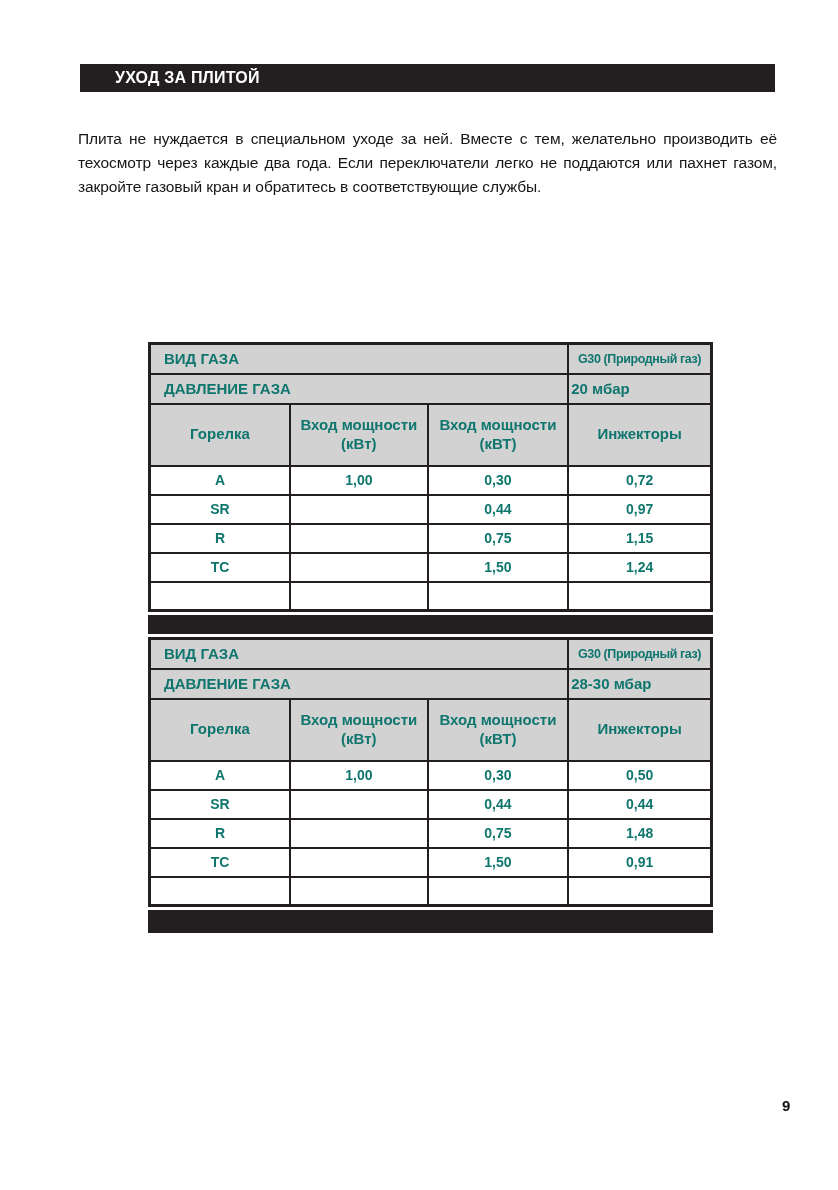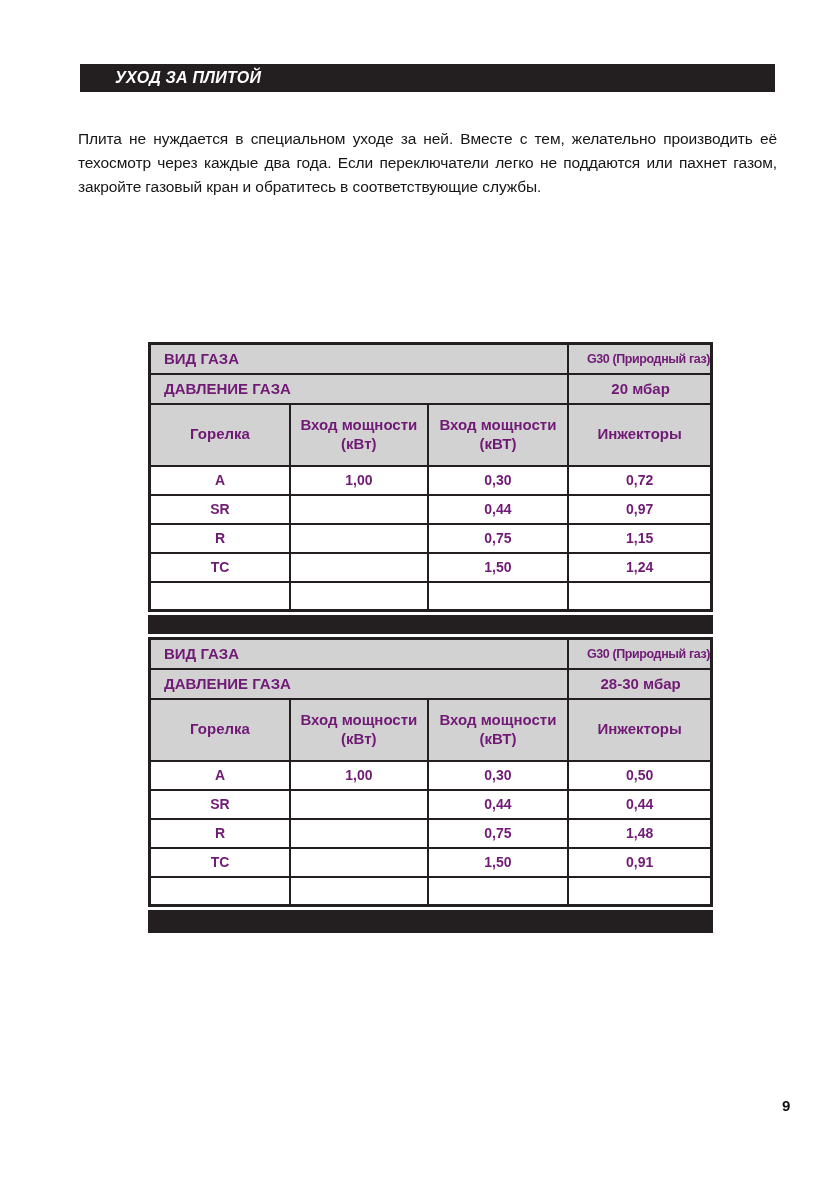--- a/index.html
+++ b/index.html
@@ -23,21 +23,20 @@
     width: 695px;
     height: 28px;
     background: #231f20;
     color: #ffffff;
     display: flex;
     align-items: center;
     padding-left: 35px;
     font-size: 16px;
     font-weight: bold;
     letter-spacing: 0.2px;
-    font-style: italic;
   }
 
   
   .body-text {
     position: absolute;
     left: 78px;
     top: 127px;
     width: 699px;
     color: #161616;
     font-size: 15.5px;
@@ -55,41 +54,41 @@
   }
 
   table.gas-table {
     width: 100%;
     border-collapse: collapse;
     table-layout: fixed;
     border: 3px solid #231f20;
   }
   table.gas-table td, table.gas-table th {
     border: 2px solid #231f20;
-    color: #701a75;
+    color: #0f766e;
     overflow: hidden;
   }
   .gray { background: #d2d2d3; }
 
   td.label-cell {
     height: 30px;
     text-align: left;
     padding-left: 13px;
     font-size: 15px;
     font-weight: bold;
   }
   td.gas-value-cell {
-    text-align: right;
+    text-align: center;
     font-size: 12.5px;
     font-weight: bold;
     letter-spacing: -0.4px;
     white-space: nowrap;
   }
   td.pressure-value-cell {
-    text-align: center;
+    text-align: left;
     padding-left: 2px;
     font-size: 15px;
     font-weight: bold;
   }
   th.col-header {
     height: 62px;
     text-align: center;
     vertical-align: middle;
     font-size: 15px;
     font-weight: bold;

